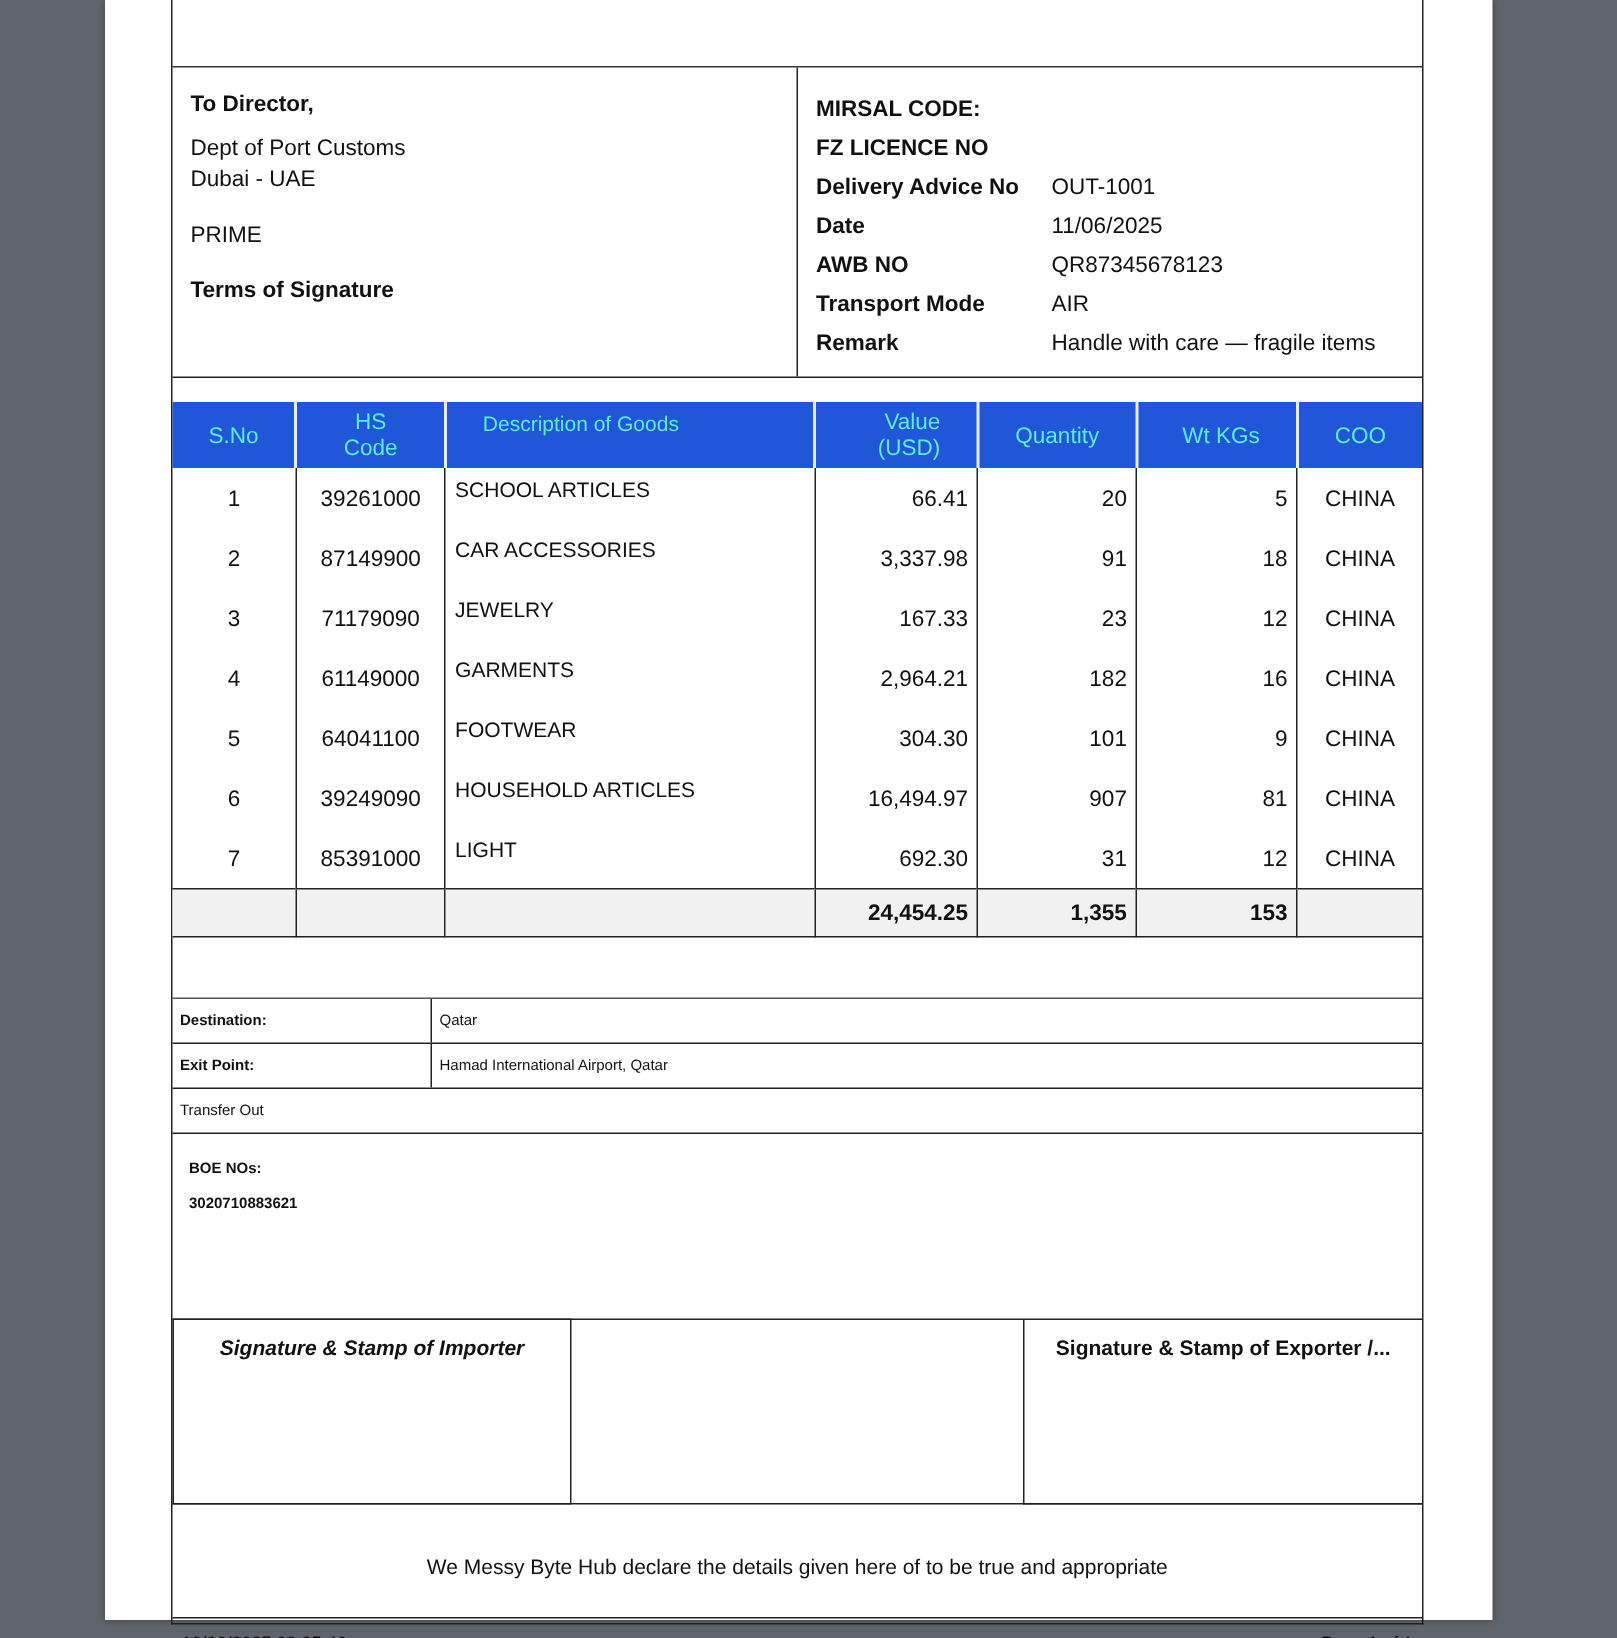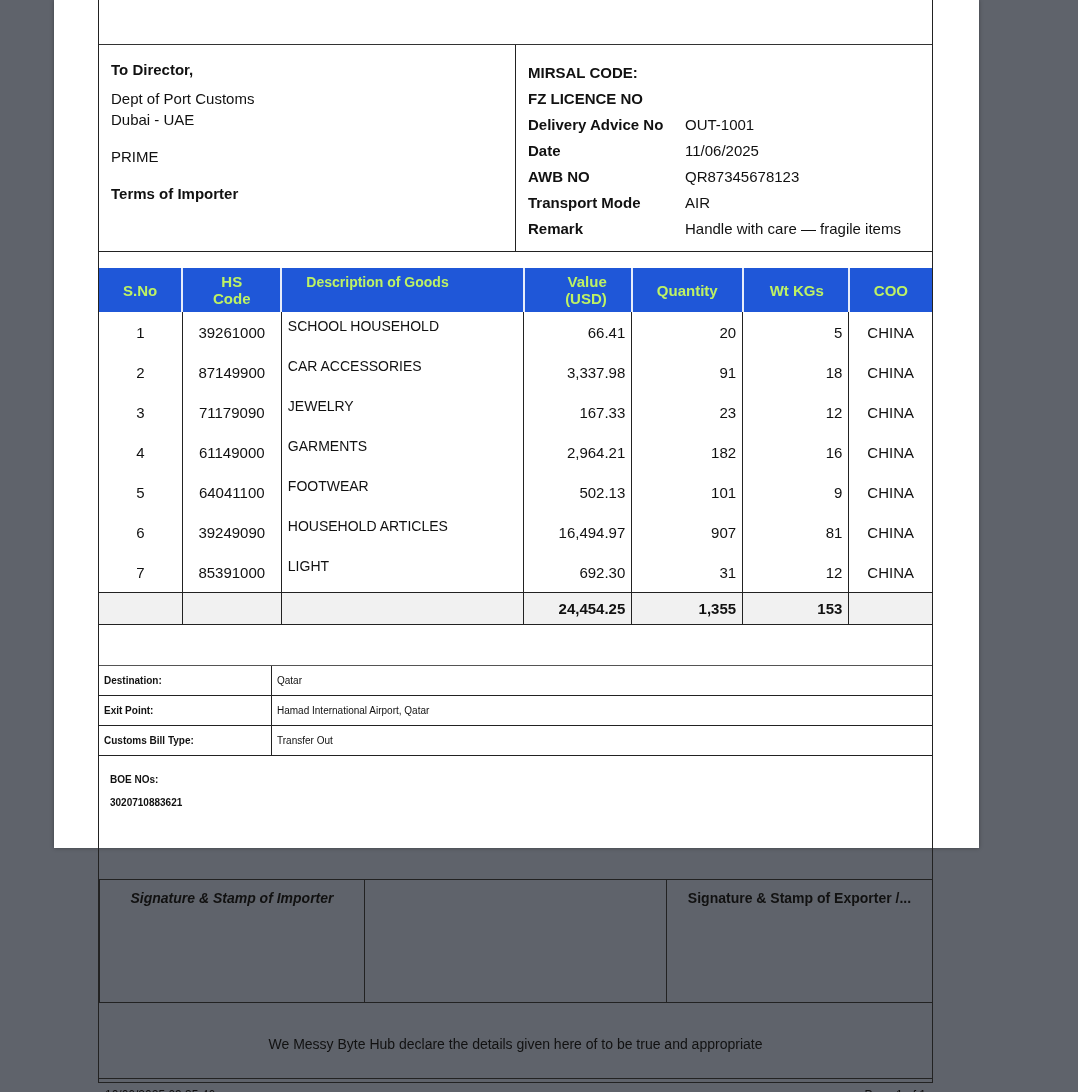--- a/index.html
+++ b/index.html
@@ -4,21 +4,21 @@
 <style>
   html, body { margin: 0; padding: 0; }
   body {
     width: 1078px; height: 1092px; overflow: hidden;
     background: #5f636b;
     font-family: "Liberation Sans", "DejaVu Sans", sans-serif;
     color: #111;
     position: relative;
   }
   .page {
-    position: absolute; left: 54px; top: 0; width: 925px; height: 848px;
+    position: absolute; left: 70px; top: 0; width: 925px; height: 1080px;
     background: #ffffff;
     box-shadow: 0 0 4px rgba(0,0,0,0.35);
   }
   .frame {
     position: absolute; left: 44px; top: 0; width: 835px; height: 1083px;
     border-left: 1.5px solid #222; border-right: 1.5px solid #222; border-bottom: 1.5px solid #222;
     box-sizing: border-box;
   }
   .topblank { height: 45px; border-bottom: 1.5px solid #333; box-sizing: border-box; }
   .header { display: flex; height: 207px; border-bottom: 1.5px solid #222; box-sizing: border-box; }
@@ -26,21 +26,21 @@
   .hleft .b { font-weight: bold; }
   .hleft .line { line-height: 21px; }
   .hright { flex: 1; padding: 14px 12px; font-size: 15px; }
   .kv { display: flex; height: 26px; align-items: center; }
   .kv .k { width: 157px; font-weight: bold; }
   .gap16 { height: 16px; }
   .gap10 { height: 8px; }
 
   table.goods { width: 100%; border-collapse: collapse; margin-top: 16px; font-size: 15px; }
   table.goods th {
-    background: #1f57d8; color: #bef264; font-weight: bold; height: 38px;
+    background: #1f57d8; color: #5eead4; font-weight: normal; height: 38px;
     border-left: 2px solid #e6ecfa; border-right: 2px solid #e6ecfa; padding: 0 24px;
   }
   table.goods th:first-child { border-left: none; }
   table.goods th:last-child { border-right: none; }
   table.goods td { height: 34px; padding: 0 6px; border-left: 1.5px solid #222; border-right: 1.5px solid #222; }
   table.goods td:first-child { border-left: none; }
   table.goods td:last-child { border-right: none; }
   table.goods tr.totals td { background: #f1f1f1; font-weight: bold; border-top: 1.5px solid #222; border-bottom: 1.5px solid #222; height: 31px; }
   .c { text-align: center; } .r { text-align: right; } .l { text-align: left; }
   .desc { font-size: 14px; vertical-align: top; padding-top: 6px !important; }
@@ -72,21 +72,21 @@
 
     <div class="header">
       <div class="hleft">
         <div class="b line">To Director,</div>
         <div class="gap10"></div>
         <div class="line">Dept of Port Customs</div>
         <div class="line">Dubai - UAE</div>
         <div class="gap16"></div>
         <div class="line">PRIME</div>
         <div class="gap16"></div>
-        <div class="b line">Terms of Importer</div>
+        <div class="b line">Terms of Signature</div>
       </div>
       <div class="hright">
         <div class="kv">
             <span class="k">MIRSAL CODE:</span>
             <span></span>
           </div>
         <div class="kv">
             <span class="k">FZ LICENCE NO</span>
             <span></span>
           </div>
@@ -131,21 +131,21 @@
           <th class="r" style="background: rgb(31, 87, 216);">Value (USD)</th>
           <th class="r" style="background: rgb(31, 87, 216);">Quantity</th>
           <th class="r" style="background: rgb(31, 87, 216);">Wt KGs</th>
           <th class="c" style="background: rgb(31, 87, 216);">COO</th>
         </tr>
       </thead>
       <tbody id="goods-body">
           <tr>
             <td class="c">1</td>
             <td class="c">39261000</td>
-            <td class="l desc">SCHOOL HOUSEHOLD</td>
+            <td class="l desc">SCHOOL ARTICLES</td>
             <td class="r">66.41</td>
             <td class="r">20</td>
             <td class="r">5</td>
             <td class="c">CHINA</td>
           </tr>
           <tr>
             <td class="c">2</td>
             <td class="c">87149900</td>
             <td class="l desc">CAR ACCESSORIES</td>
             <td class="r">3,337.98</td>
@@ -168,21 +168,21 @@
             <td class="l desc">GARMENTS</td>
             <td class="r">2,964.21</td>
             <td class="r">182</td>
             <td class="r">16</td>
             <td class="c">CHINA</td>
           </tr>
           <tr>
             <td class="c">5</td>
             <td class="c">64041100</td>
             <td class="l desc">FOOTWEAR</td>
-            <td class="r">502.13</td>
+            <td class="r">304.30</td>
             <td class="r">101</td>
             <td class="r">9</td>
             <td class="c">CHINA</td>
           </tr>
           <tr>
             <td class="c">6</td>
             <td class="c">39249090</td>
             <td class="l desc">HOUSEHOLD ARTICLES</td>
             <td class="r">16,494.97</td>
             <td class="r">907</td>
@@ -214,21 +214,20 @@
 
     <div class="inforow">
       <div class="k">Destination:</div>
       <div class="v">Qatar</div>
     </div>
     <div class="inforow">
       <div class="k">Exit Point:</div>
       <div class="v">Hamad International Airport, Qatar</div>
     </div>
     <div class="inforow">
-      <div class="k">Customs Bill Type:</div>
       <div class="v">Transfer Out</div>
     </div>
 
     <div class="boe">
       <div>BOE NOs:</div>
       <div>3020710883621</div>
     </div>
 
     <div class="sigs">
       <div class="sig mid">Signature &amp; Stamp of Importer</div>

